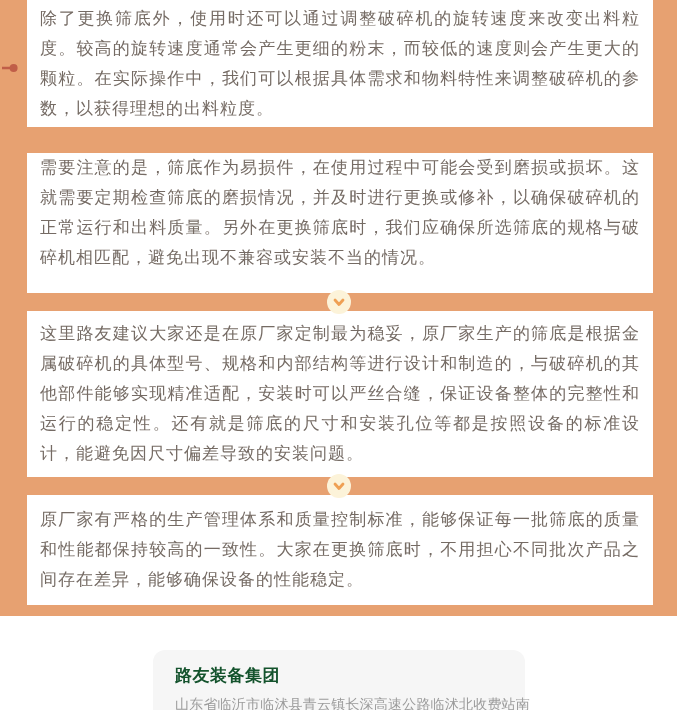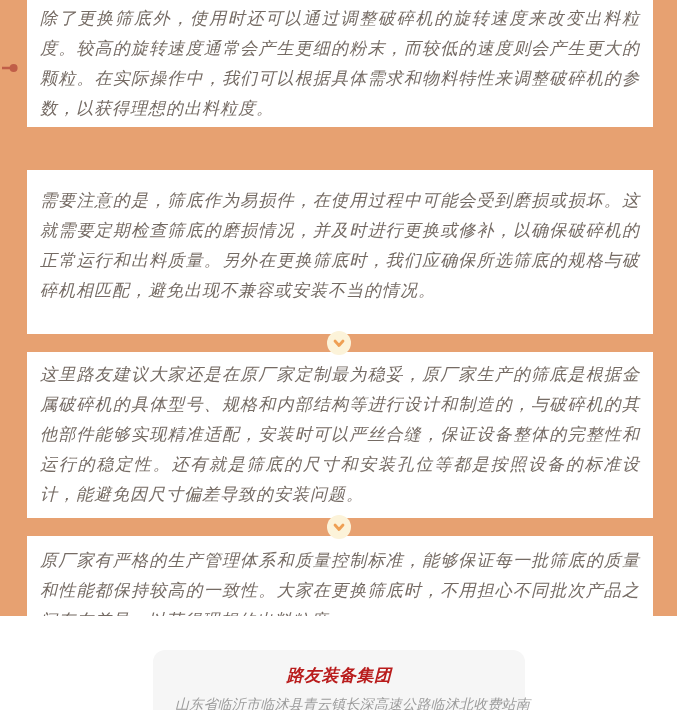--- a/index.html
+++ b/index.html
@@ -6,21 +6,20 @@
   html, body { background: #ffffff; }
   body { font-family: "Liberation Sans", "DejaVu Sans", sans-serif; }
 
   .page {
     position: relative;
     width: 677px;
     height: 710px;
     margin: 0 auto;
     background: #ffffff;
     overflow: hidden;
-    font-style: italic;
   }
 
   
   .orange-band {
     position: relative;
     width: 677px;
     height: 616px;
     background: #e7a171;
   }
 
@@ -41,21 +40,21 @@
     overflow: hidden;
   }
   .text-card p {
     font-size: 17px;
     line-height: 30px;
     letter-spacing: 1px;
     color: #756b64;
     text-align: justify;
   }
   .card-1 { height: 127px; padding: 4px 13px 0 13px; }
-  .card-2 { height: 164px; padding: 16px 13px 0 13px; margin-top: 17px; }
+  .card-2 { height: 140px; padding: 0 13px 0 13px; }
   .card-3 { height: 166px; padding: 8px 13px 12px 13px; }
   .card-4 { height: 110px; padding: 10px 13px 0 13px; }
 
   .gap-plain { height: 26px; }
   .gap-chevron { position: relative; height: 18px; }
 
   .chev-bubble {
     position: absolute;
     left: calc(50% - 12px);
     top: -3px;
@@ -84,23 +83,22 @@
     top: 34px;
     width: 372px;
     height: 90px;
     background: #f6f6f6;
     border-radius: 12px;
     padding: 14px 22px 0 22px;
   }
   .loc-name {
     font-size: 17px;
     font-weight: bold;
-    color: #b91c1c;
+    color: #14532d;
     letter-spacing: 0.5px;
-    text-align: center;
   }
   .loc-address {
     margin-top: 9px;
     font-size: 14px;
     color: #9b9b9b;
     letter-spacing: 0.2px;
     white-space: nowrap;
   }
 </style>
 </head>
@@ -141,21 +139,21 @@
 
     <div class="gap-chevron">
       <span class="chev-bubble">
         <svg width="16" height="16" viewBox="0 0 16 16">
           <polyline points="4,6 8,10.5 12,6" fill="none" stroke="#efa054" stroke-width="2.8" stroke-linecap="round" stroke-linejoin="round"></polyline>
         </svg>
       </span>
     </div>
 
     <section class="text-card card-4">
-      <p>原厂家有严格的生产管理体系和质量控制标准，能够保证每一批筛底的质量和性能都保持较高的一致性。大家在更换筛底时，不用担心不同批次产品之间存在差异，以获得理想的出料粒度。</p>
+      <p>原厂家有严格的生产管理体系和质量控制标准，能够保证每一批筛底的质量和性能都保持较高的一致性。大家在更换筛底时，不用担心不同批次产品之间存在差异，能够确保设备的性能稳定。</p>
     </section>
 
     <div class="band-bottom-pad"></div>
 
   </div>
 
   <div class="footer">
     <div class="location-card">
       <div class="loc-name">路友装备集团</div>
       <div class="loc-address">山东省临沂市临沭县青云镇长深高速公路临沭北收费站南</div>

